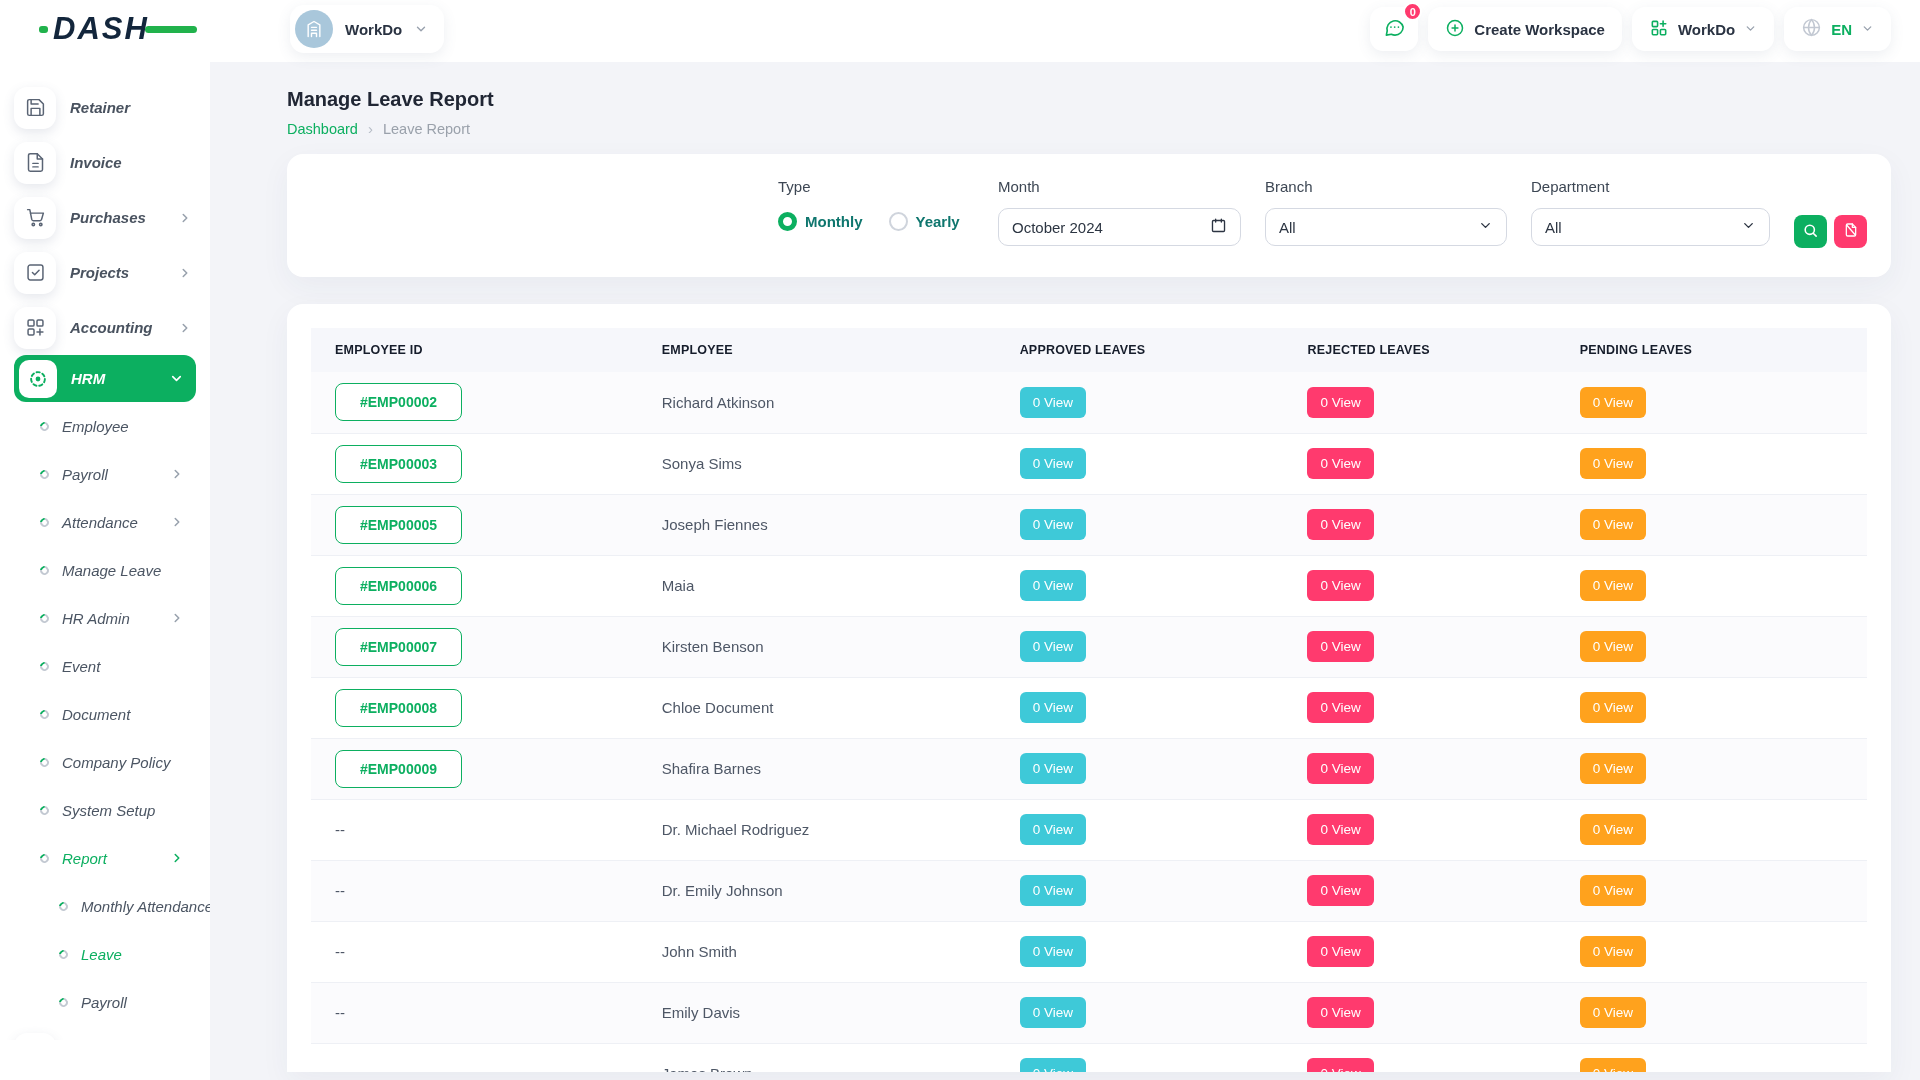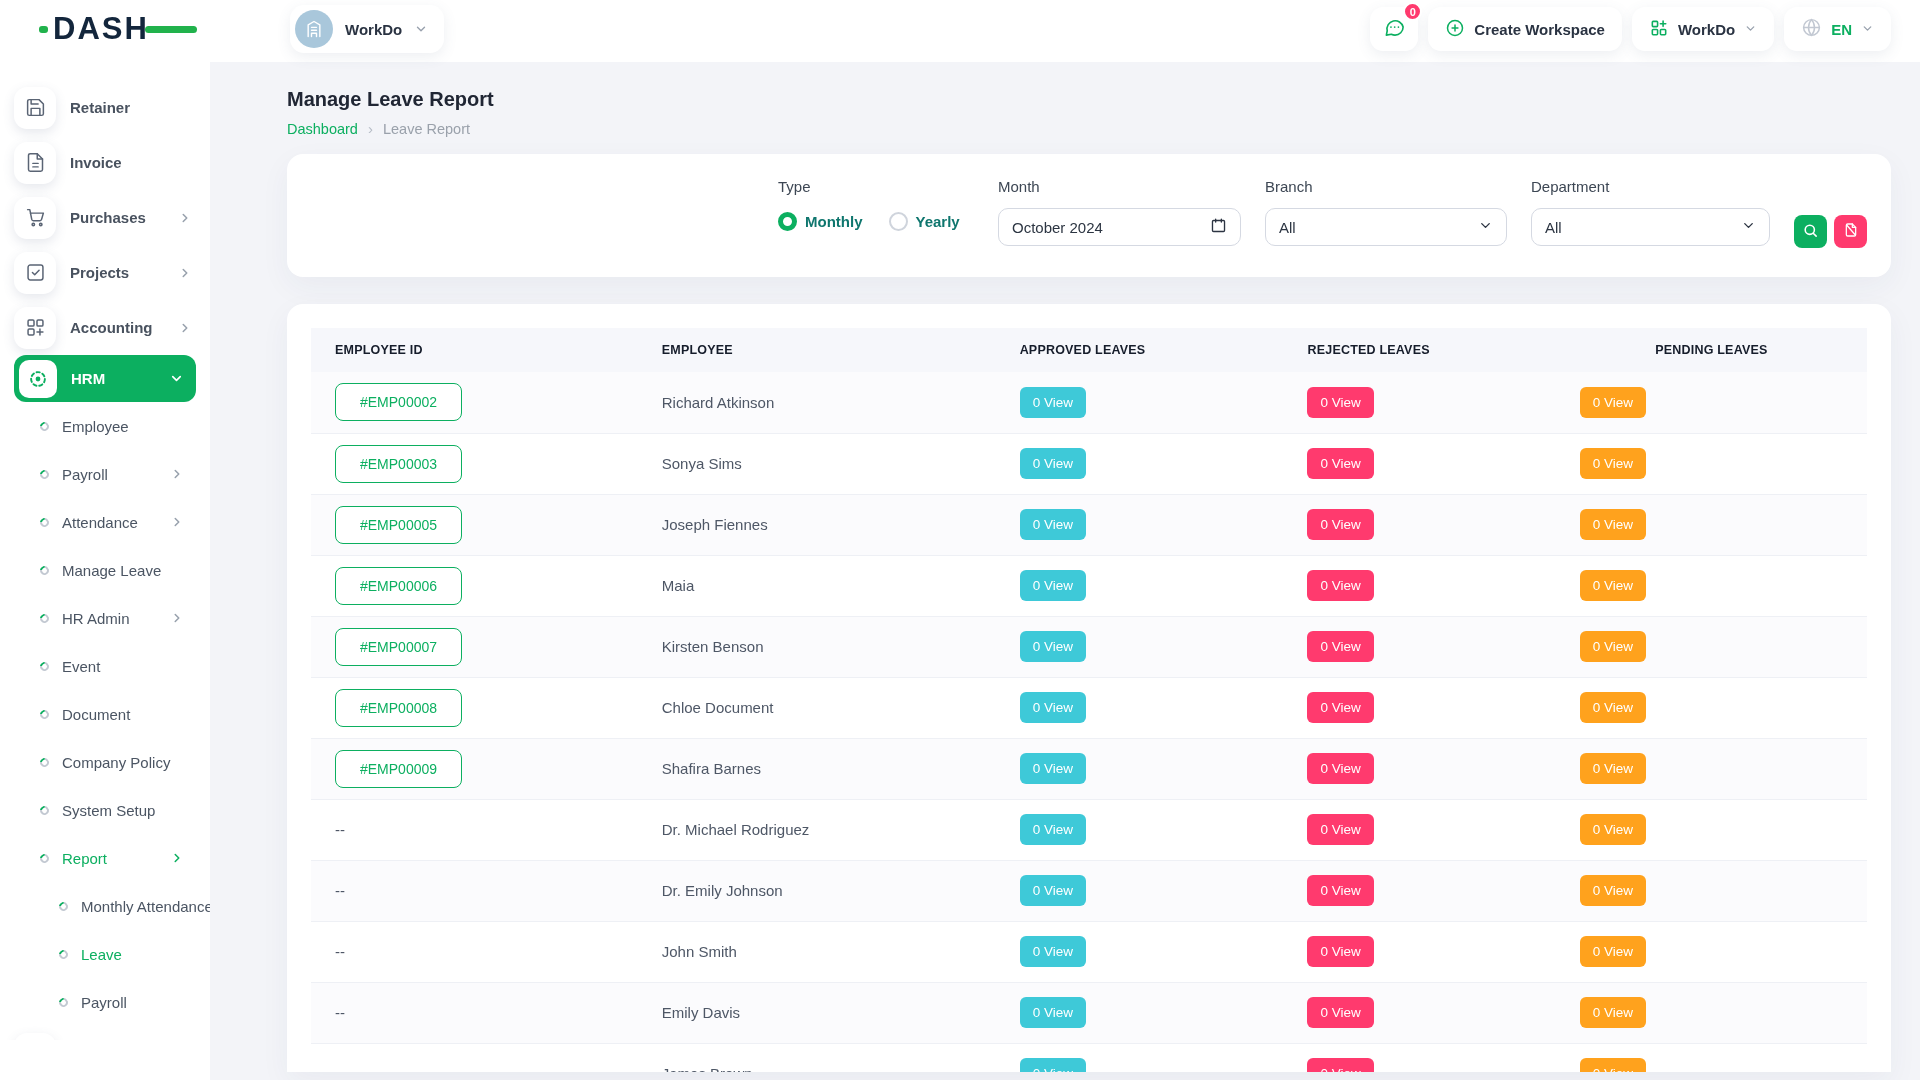--- a/index.html
+++ b/index.html
@@ -1,20 +1,20 @@
 <!DOCTYPE html>
 <html><head>
 <meta charset="utf-8">
 <style>
   * { margin:0; padding:0; box-sizing:border-box; }
   html,body { width:1920px; height:1080px; overflow:hidden; }
   body { font-family:"Liberation Sans","DejaVu Sans",sans-serif; background:#ffffff; display:flex; color:#333; }
 
   
-  aside { width:210px; flex:0 0 210px; background:#ffffff; height:1040px; overflow:hidden; }
+  aside { width:210px; flex:0 0 210px; background:#ffffff; height:1040px; overflow:hidden;font-style:italic; }
   .logo-wrap { height:58px; display:flex; align-items:center; justify-content:center; }
   .logo { position:relative; font-weight:800; font-size:31px; letter-spacing:2px; color:#13263c; padding:0 22px 0 14px; }
   .logo::before { content:""; position:absolute; left:0; top:15px; width:9px; height:7px; border-radius:3px; background:#21b24c; }
   .logo::after { content:""; position:absolute; right:-26px; top:15px; width:52px; height:7px; border-radius:3.5px; background:#21b24c; }
   nav { margin-top:22px; }
   .nav-item { display:flex; align-items:center; cursor:pointer; }
   .nav-item.lvl1 { height:55px; padding-left:14px; gap:14px; }
   .nav-item.lvl2 { height:48px; padding-left:40px; gap:13px; }
   .nav-item.lvl3 { height:48px; padding-left:59px; gap:13px; }
   .icon-box { width:42px; height:42px; border-radius:13px; background:#fff; box-shadow:0 4px 12px rgba(80,95,130,.14); display:grid; place-items:center; flex:0 0 42px; }
@@ -64,24 +64,24 @@
   .control .ctl-text { flex:1; }
   .w-month { width:243px; } .w-branch { width:242px; } .w-dept { width:239px; }
   .fbtns { align-self:flex-end; margin-bottom:5px; display:flex; gap:7px; }
   .icon-btn { width:33px; height:33px; border:none; border-radius:8px; display:grid; place-items:center; cursor:pointer; }
   .icon-btn.search { background:#0caf60; }
   .icon-btn.reset { background:#ff3a6e; }
 
   .table-card { margin-top:27px; height:768px; border-radius:16px 16px 0 0; padding:24px 24px 0; overflow:hidden; }
   table { width:100%; border-collapse:collapse; }
   thead th { background:#f6f7fb; padding:15px 24px; font-size:12.5px; font-weight:700; color:#161d2b; text-align:left; letter-spacing:.2px; white-space:nowrap; }
-  th:nth-child(1){width:21%;} th:nth-child(2){width:23%;} th:nth-child(3){width:18.5%;} th:nth-child(4){width:17.5%;} th:nth-child(5){width:20%;text-align:center;}
+  th:nth-child(1){width:21%;} th:nth-child(2){width:23%;} th:nth-child(3){width:18.5%;} th:nth-child(4){width:17.5%;} th:nth-child(5){width:20%;}
   tbody td { height:61px; border-bottom:1px solid #eef0f5; padding:0 24px; font-size:15px; color:#4e5766; }
   tbody tr:nth-child(odd) { background:#fbfbfd; }
-  .emp-badge { display:inline-block; min-width:99px; text-align:center; padding:10px 24px; border:1px solid #0caf60; border-radius:8px; color:#0caf60; font-size:14px; background:#fff; cursor:pointer; }
+  .emp-badge { display:inline-block; min-width:99px; text-align:center; padding:10px 24px; border:1px solid #0caf60; border-radius:8px; color:#0caf60; font-size:14px; background:#fff; cursor:pointer;font-weight:bold; }
   .view-badge { display:inline-block; padding:8px 13px; border-radius:6px; color:#fff; font-size:13.5px; cursor:pointer; }
 </style>
 </head>
 <body>
 
 <aside>
   <div class="logo-wrap">
     <div class="logo">DASH</div>
   </div>
   <nav>

